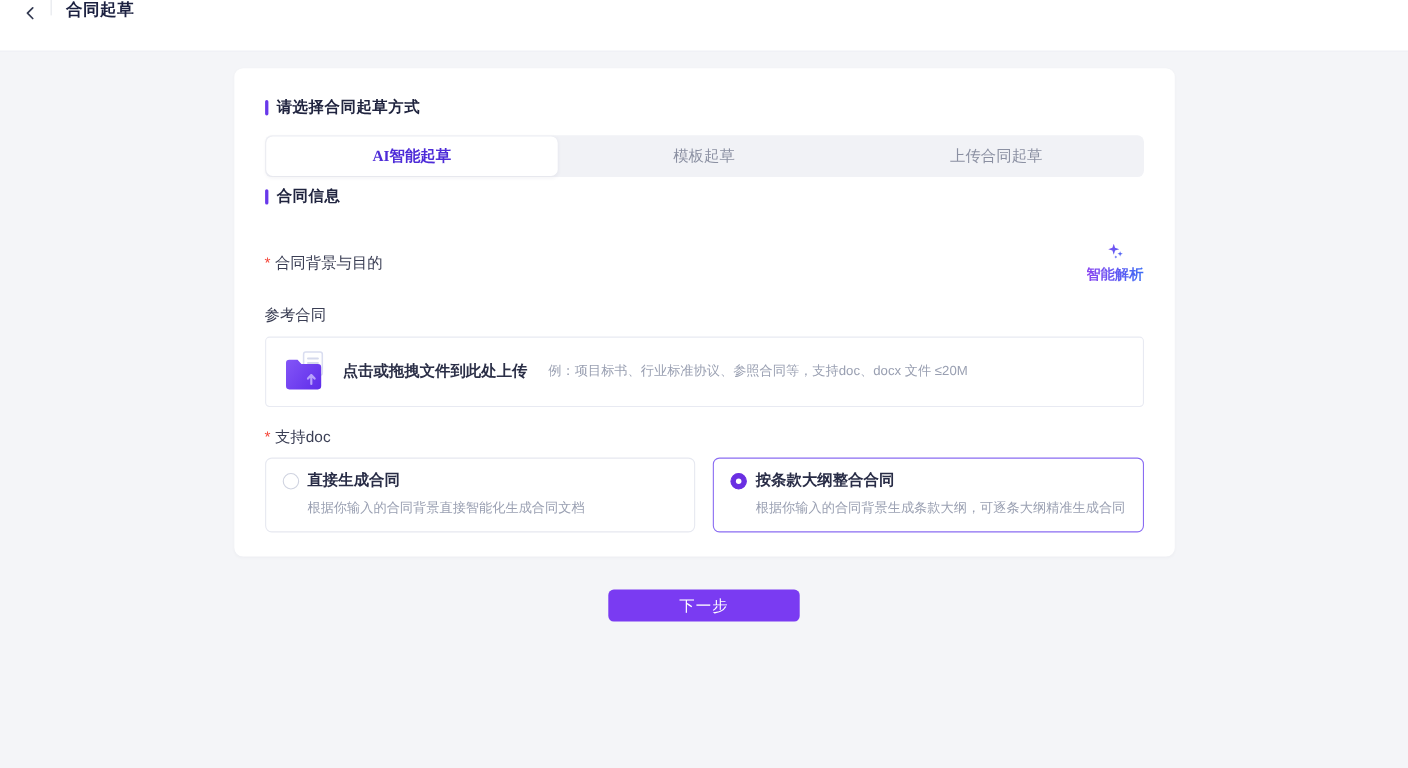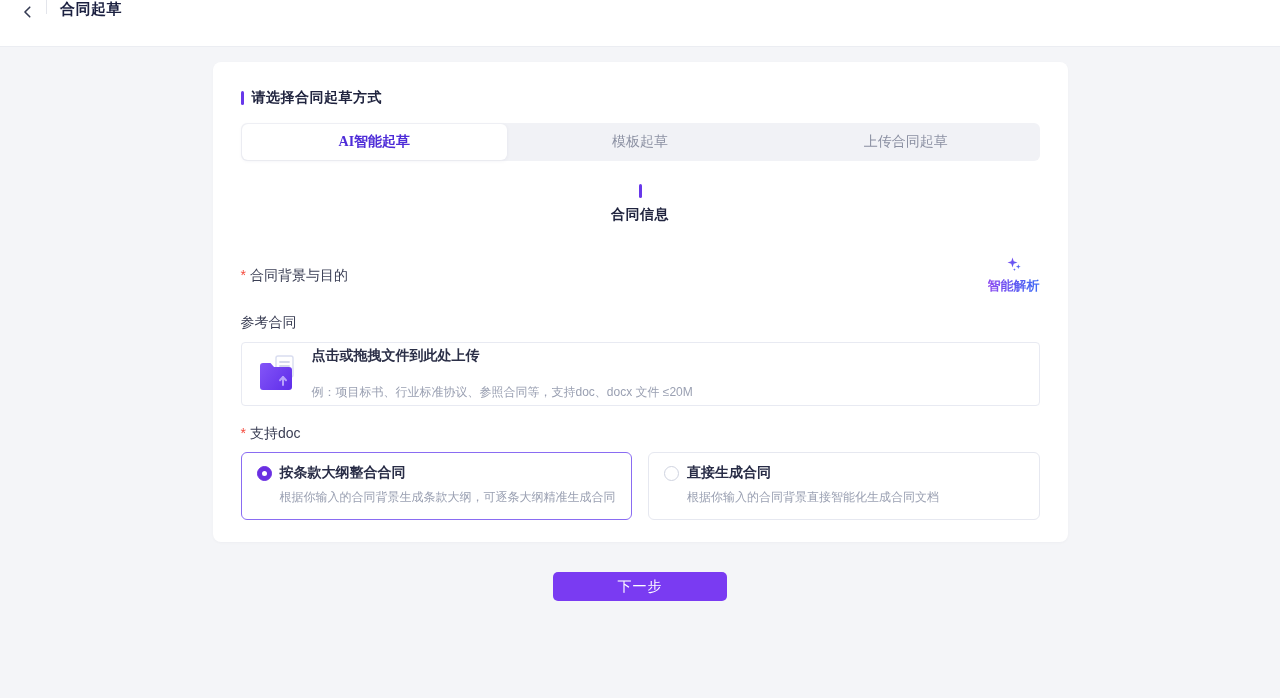--- a/index.html
+++ b/index.html
@@ -40,21 +40,21 @@
   .tab {
     flex: 1; border: none; background: transparent; cursor: pointer;
     font-size: 14px; color: #8b90a2; border-radius: 6px;
     font-family: inherit;
   }
   .tab.active {
     background: #ffffff; color: #4e2cd8; font-weight: 700;
     box-shadow: 0 1px 4px rgba(40,40,90,.06);
   }
 
-  .section-gap { margin-top: 23px; flex-direction: column; }
+  .section-gap { margin-top: 9px; }
 
   
   .label-row { margin-top: 32px; display: flex; align-items: center; justify-content: space-between; }
   .field-label { font-size: 14px; color: #3a3e54; }
   .req { color: #f5483b; margin-right: 4px; font-size: 14px; }
   .smart-parse {
     display: flex; align-items: center; gap: 5px; border: none; background: transparent;
     cursor: pointer; font-family: inherit; flex-direction: column;
   }
   .smart-parse-text {
@@ -80,21 +80,21 @@
   }
 
   .plain-label { margin-top: 19px; font-size: 14px; color: #3a3e54; }
 
   
   .upload-box {
     margin-top: 10px; height: 64px; border: 1px solid #e8eaf2; border-radius: 4px;
     display: flex; align-items: center; padding: 0 14px; gap: 14px; cursor: pointer;
     background: #fff;
   }
-  .upload-texts { display: flex; flex-direction: column; gap: 19px; }
+  .upload-texts { display: flex; flex-direction: row; gap: 19px; }
   .upload-title { font-size: 14px; font-weight: 600; color: #2b2f47; }
   .upload-hint { font-size: 12px; color: #9aa0b2; }
 
   
   .option-row { margin-top: 9px; display: flex; gap: 16px; }
   .option-card {
     flex: 1; height: 68px; border-radius: 6px; padding: 11px 15px;
     border: 1px solid #e6e8f0; cursor: pointer; background: #fff;
   }
   .option-card.selected { border-color: #8a6cf2; }
@@ -196,32 +196,32 @@
       <span class="upload-title">点击或拖拽文件到此处上传</span>
       <span class="upload-hint">例：项目标书、行业标准协议、参照合同等，支持doc、docx 文件 ≤20M</span>
     </span>
   </div>
 
   <div class="plain-label">
     <span class="req">*</span><span>支持doc</span>
   </div>
 
   <div class="option-row">
+    <div class="option-card">
+      <div class="option-head">
+        <span class="radio"></span>
+        <span class="option-title">直接生成合同</span>
+      </div>
+      <div class="option-desc">根据你输入的合同背景直接智能化生成合同文档</div>
+    </div>
+
     <div class="option-card selected">
       <div class="option-head">
         <span class="radio checked"></span>
         <span class="option-title">按条款大纲整合合同</span>
       </div>
       <div class="option-desc">根据你输入的合同背景生成条款大纲，可逐条大纲精准生成合同</div>
     </div>
-
-    <div class="option-card">
-      <div class="option-head">
-        <span class="radio"></span>
-        <span class="option-title">直接生成合同</span>
-      </div>
-      <div class="option-desc">根据你输入的合同背景直接智能化生成合同文档</div>
-    </div>
   </div>
 
 </main>
 
 <button class="next-btn">下一步</button>
 
 </body></html>

